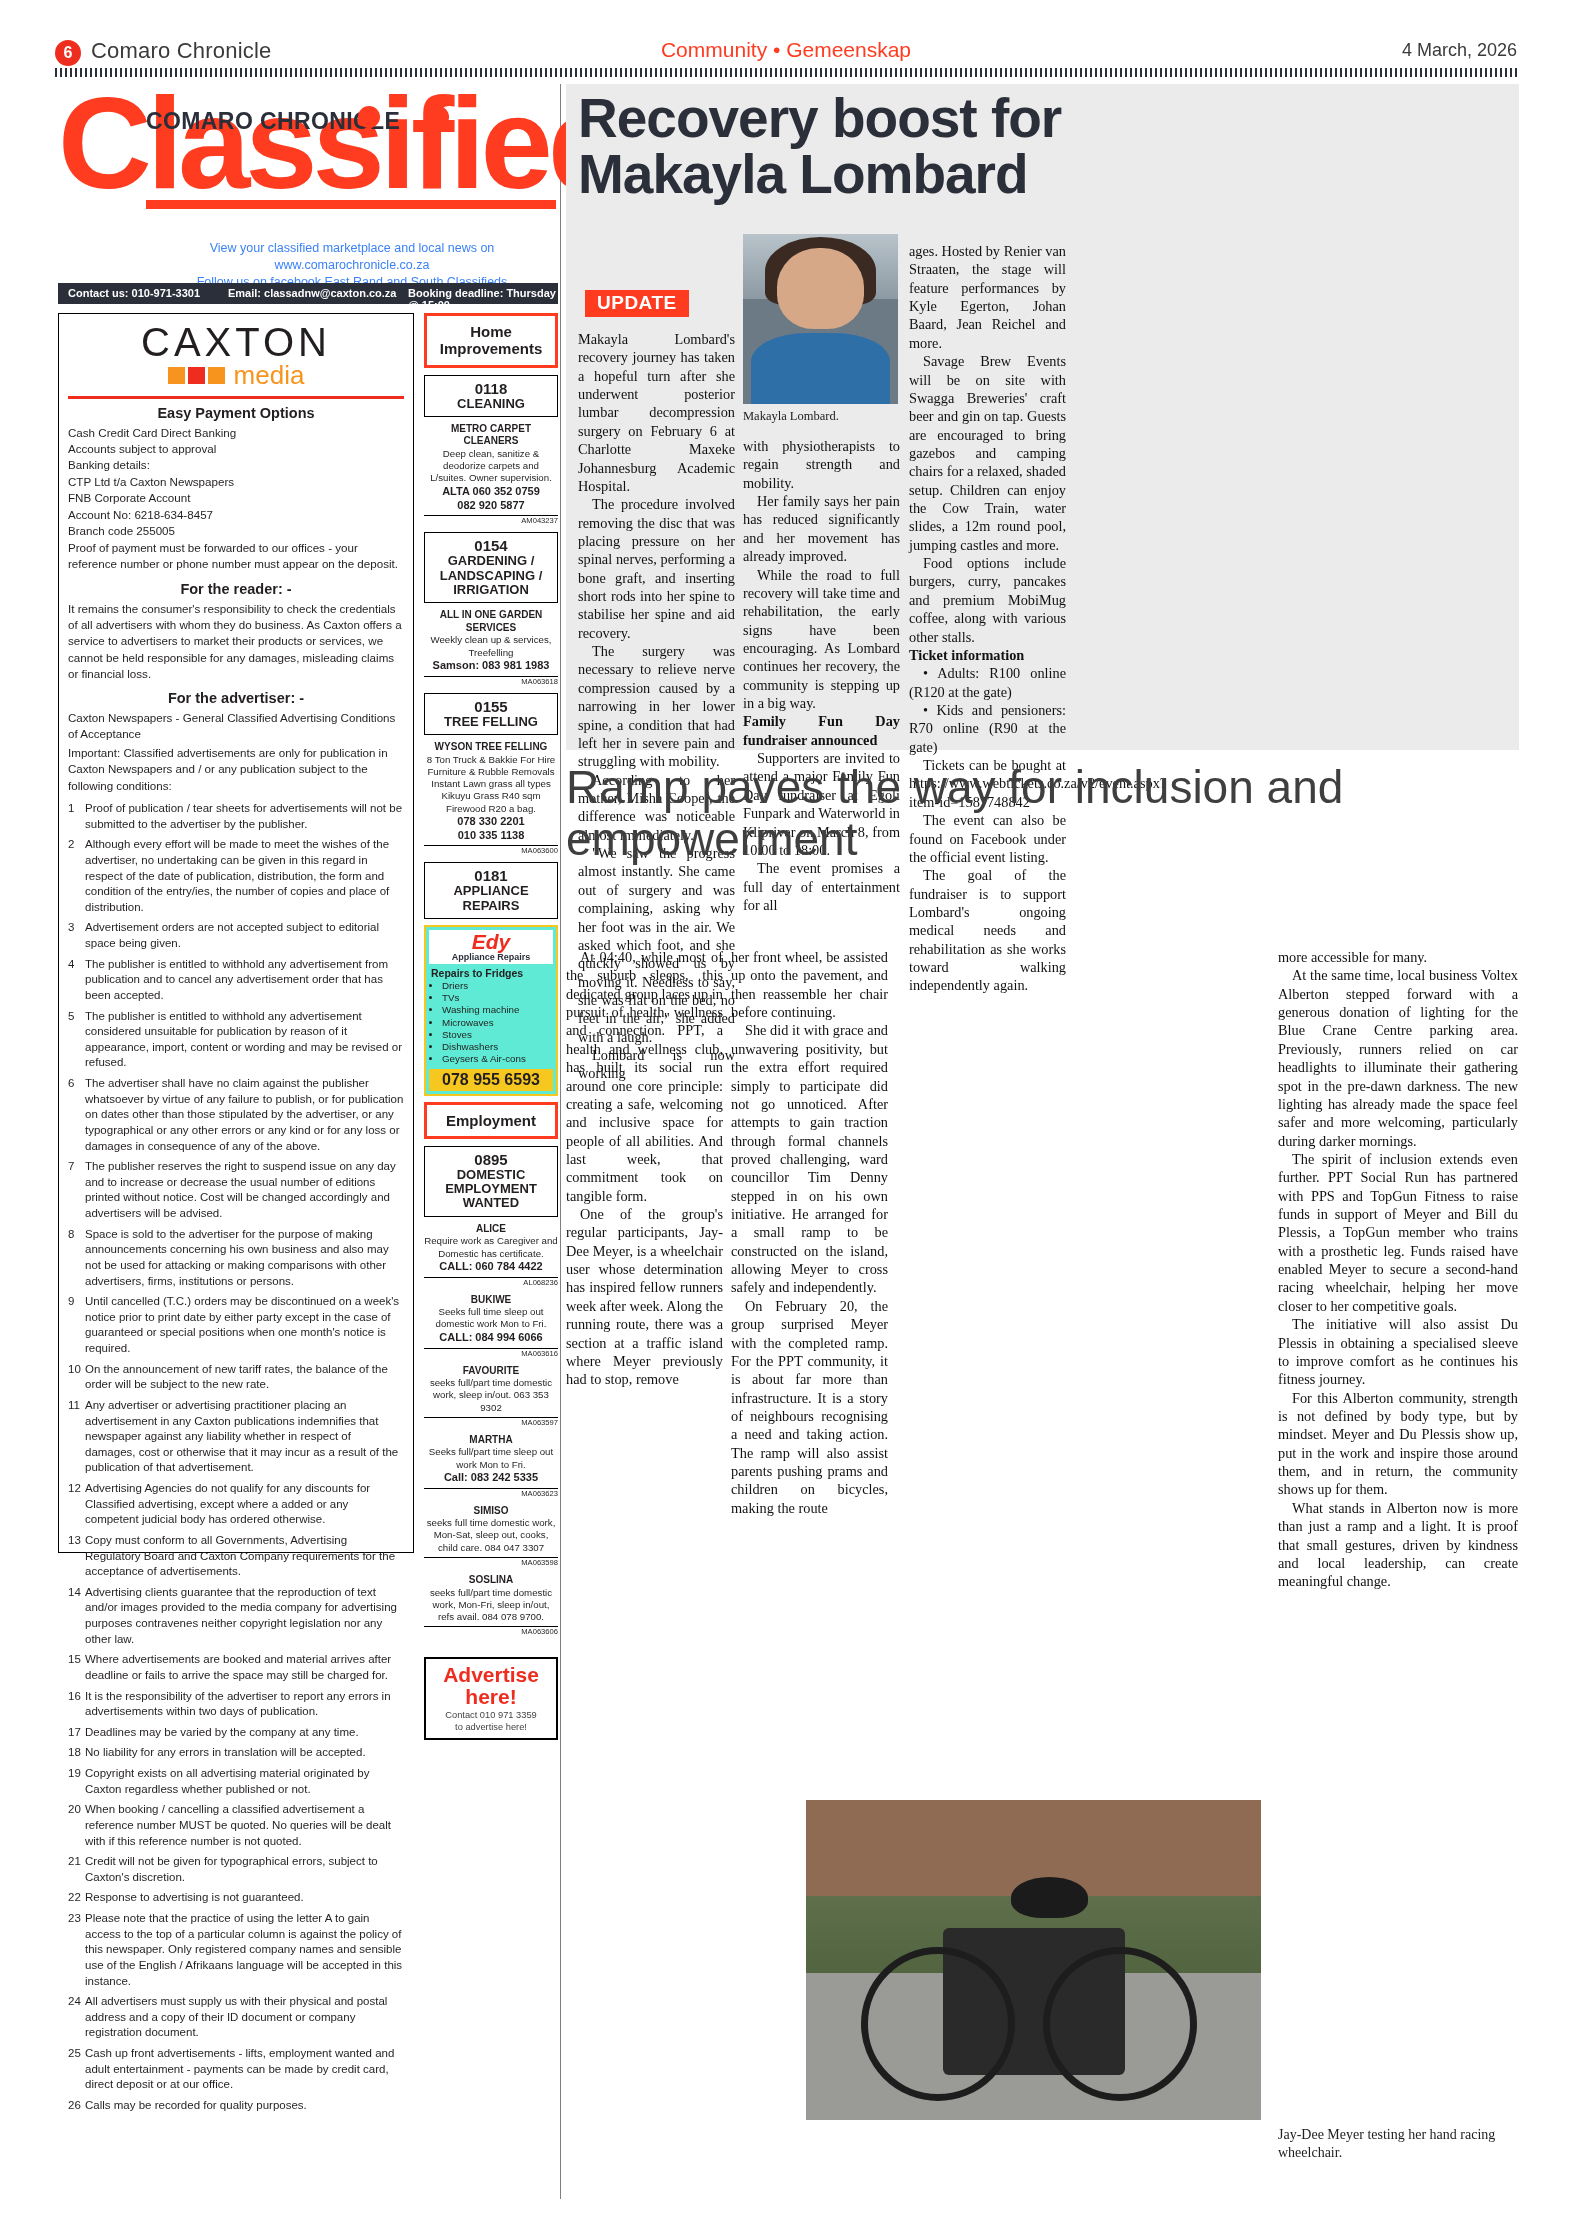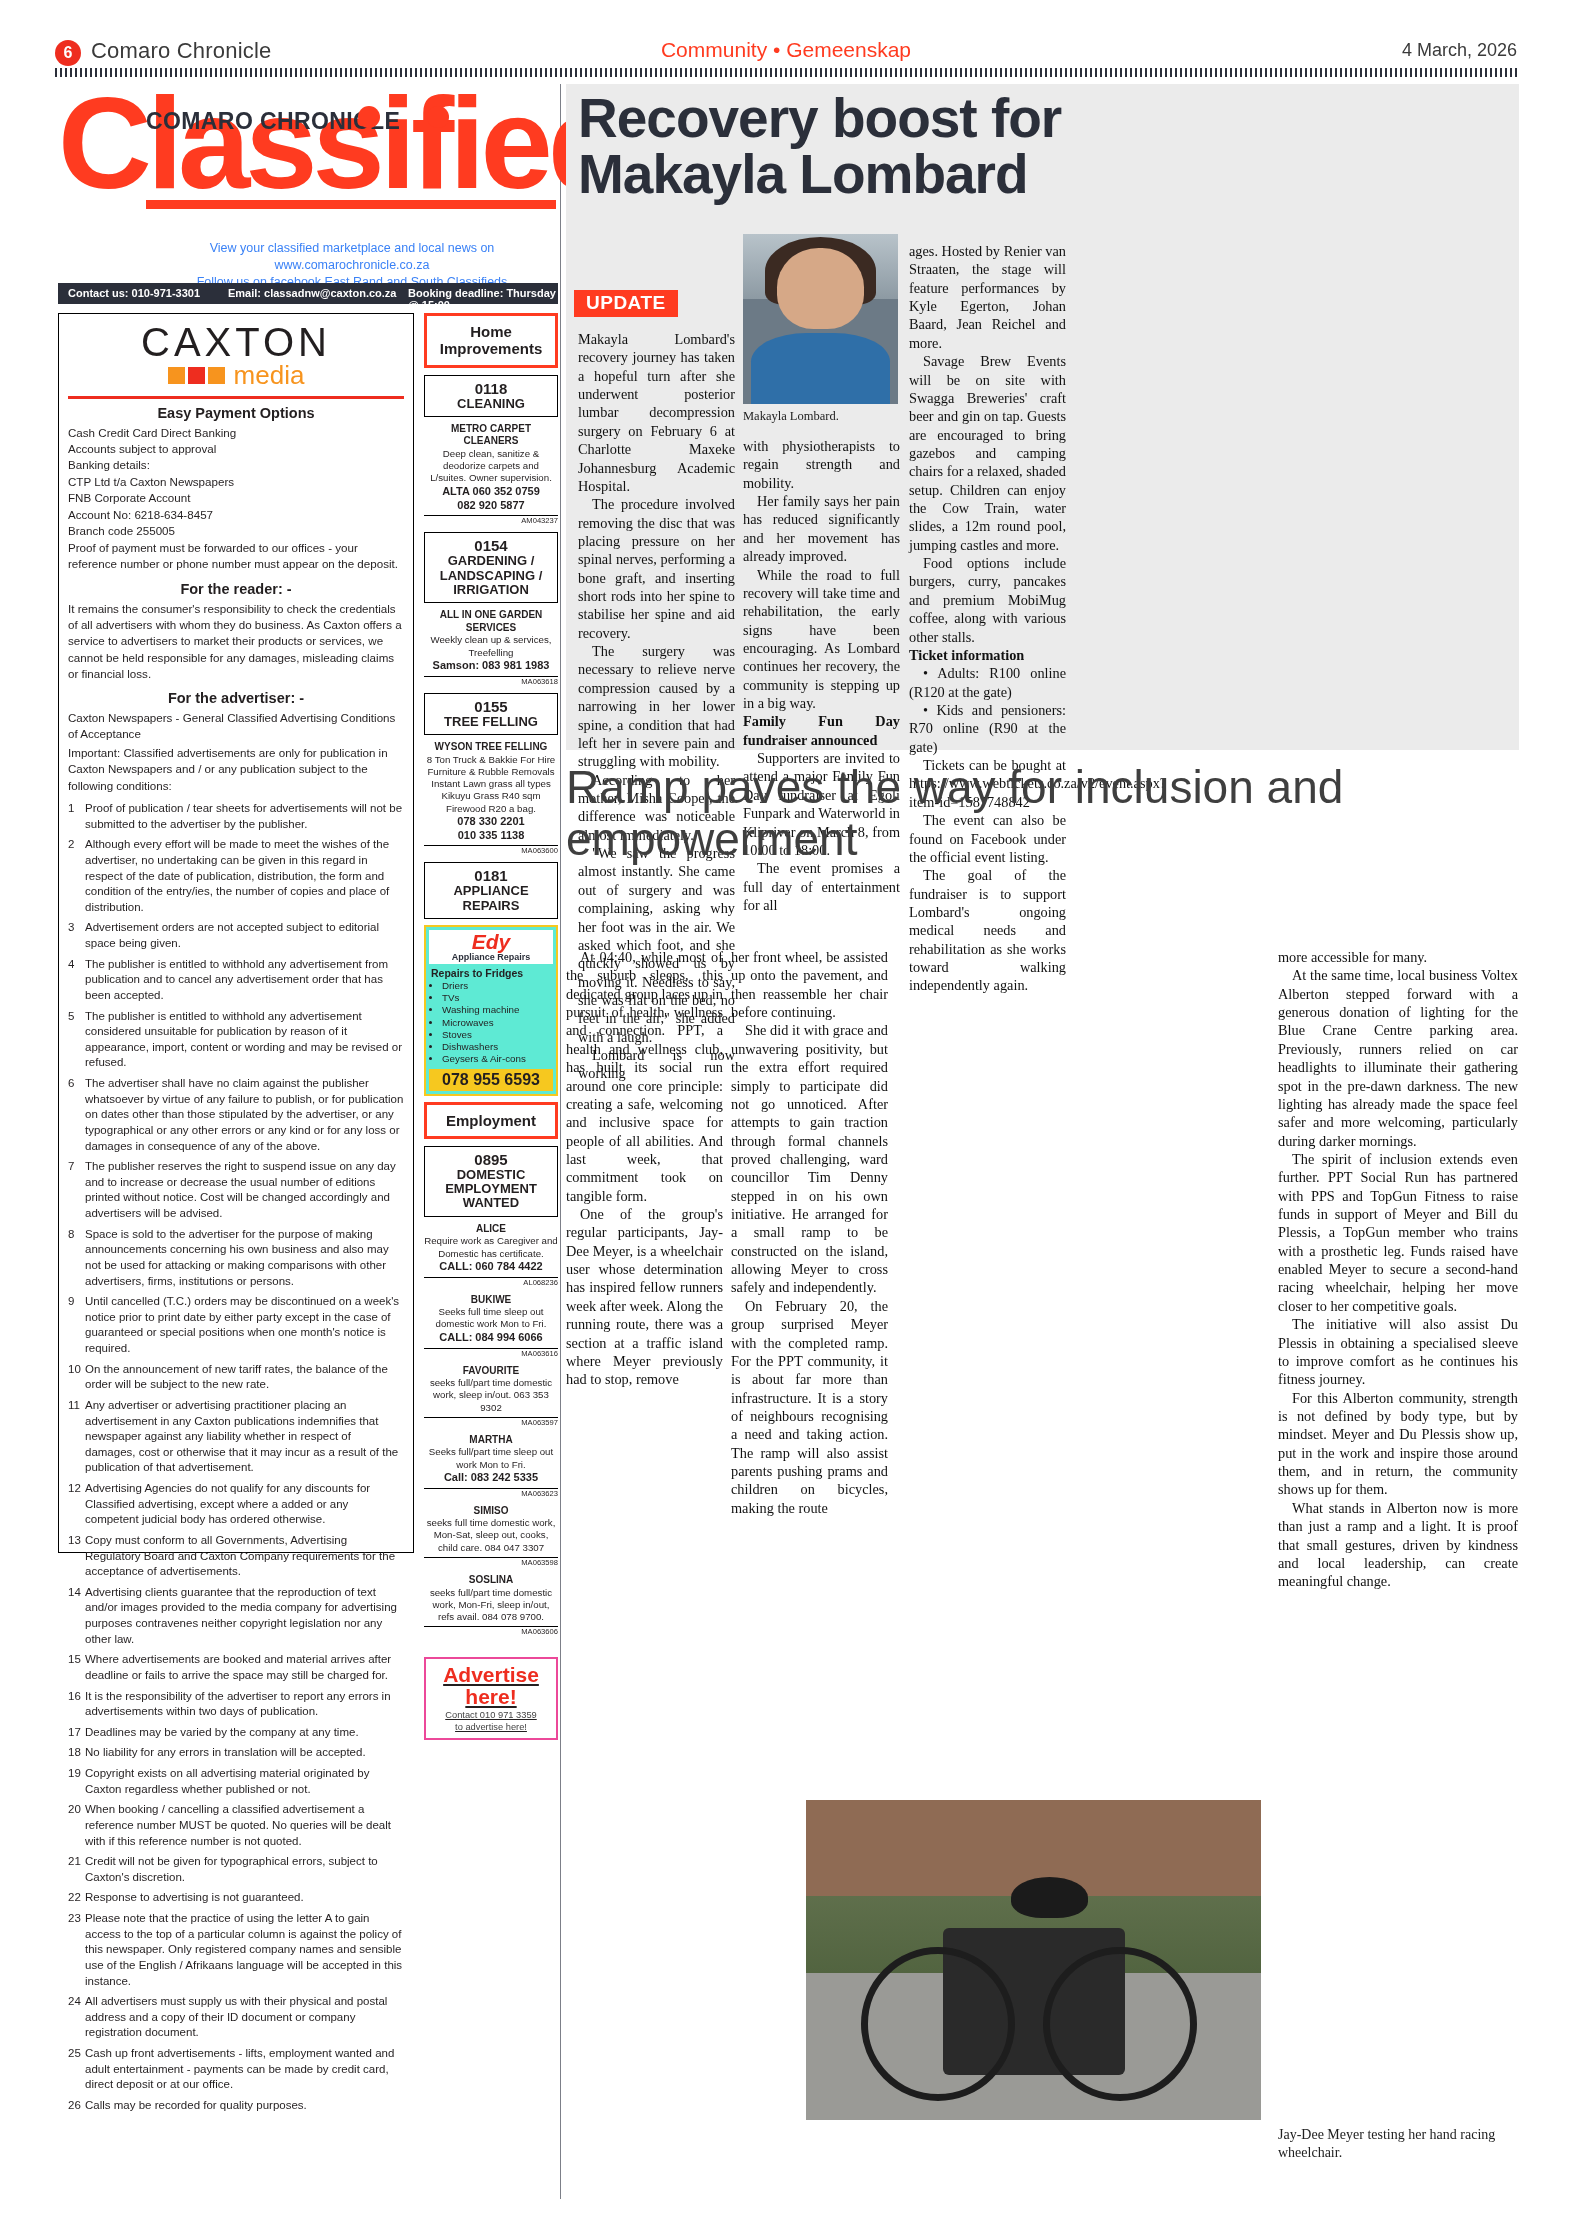--- a/index.html
+++ b/index.html
@@ -61,29 +61,29 @@
   .ad .ph{font-weight:bold;font-size:11px;}
   .adref{font-size:7.6px;text-align:right;border-top:1px solid #000;margin:1px 0 7px 0;padding-top:0px;}
   .edy{border:2px solid #f6c81f;background:#5eead4;padding:3px;margin-bottom:6px;}
   .edy .hd{background:#fff;text-align:center;padding:2px 0;}
   .edy .hd .e{font-size:21px;font-weight:bold;font-style:italic;color:#ee2d1f;line-height:.95;}
   .edy .hd .s{font-size:9px;font-weight:bold;color:#2b2f3a;}
   .edy .rt{font-size:10.5px;font-weight:bold;margin:3px 0 1px 2px;}
   .edy ul{margin:0;padding-left:13px;}
   .edy li{font-size:9.8px;line-height:1.25;}
   .edy .tel{background:#f6c81f;text-align:center;font-size:16px;font-weight:bold;margin-top:3px;padding:2px 0;}
-  .advhere{border:2px solid #ec4899;text-align:center;padding:5px 3px;margin-top:21px;text-decoration:underline;}
+  .advhere{border:2px solid #000000;text-align:center;padding:5px 3px;margin-top:21px;}
   .advhere .a1{color:#ee2d1f;font-size:21px;font-weight:bold;line-height:1.02;}
   .advhere .a2{font-size:9.3px;color:#444;line-height:1.25;margin-top:3px;}
 
   
   .story1{position:absolute;left:566px;top:84px;width:953px;height:666px;background:#ebebeb;}
   .s1-head{position:absolute;left:12px;top:6px;width:700px;font-size:55px;font-weight:bold;color:#2b2f3a;
            line-height:1.02;letter-spacing:-1px;font-family:"Liberation Sans",sans-serif;}
-  .updbadge{position:absolute;left:8px;top:206px;background:#ff3b20;color:#fff;font-size:19px;font-weight:bold;
+  .updbadge{position:absolute;left:19px;top:206px;background:#ff3b20;color:#fff;font-size:19px;font-weight:bold;
             padding:2px 12px 3px;letter-spacing:.5px;}
   .s1-col{position:absolute;font-family:"Liberation Serif",serif;font-size:14.3px;line-height:1.285;text-align:justify;color:#111;}
   .s1-col p{margin:0;text-indent:14px;}
   .s1-col p.first{text-indent:0;}
   .s1-col .bld{font-weight:bold;}
   .photo1{position:absolute;left:177px;top:150px;width:155px;height:170px;overflow:hidden;background:#6c7a86;}
   .cap1{position:absolute;left:177px;top:325px;width:165px;font-family:"Liberation Serif",serif;font-size:12.5px;color:#222;}
 
   .story2-head{position:absolute;left:566px;top:762px;width:955px;font-size:46px;color:#3f3f3f;line-height:1.12;
                font-family:"Liberation Sans",sans-serif;}

